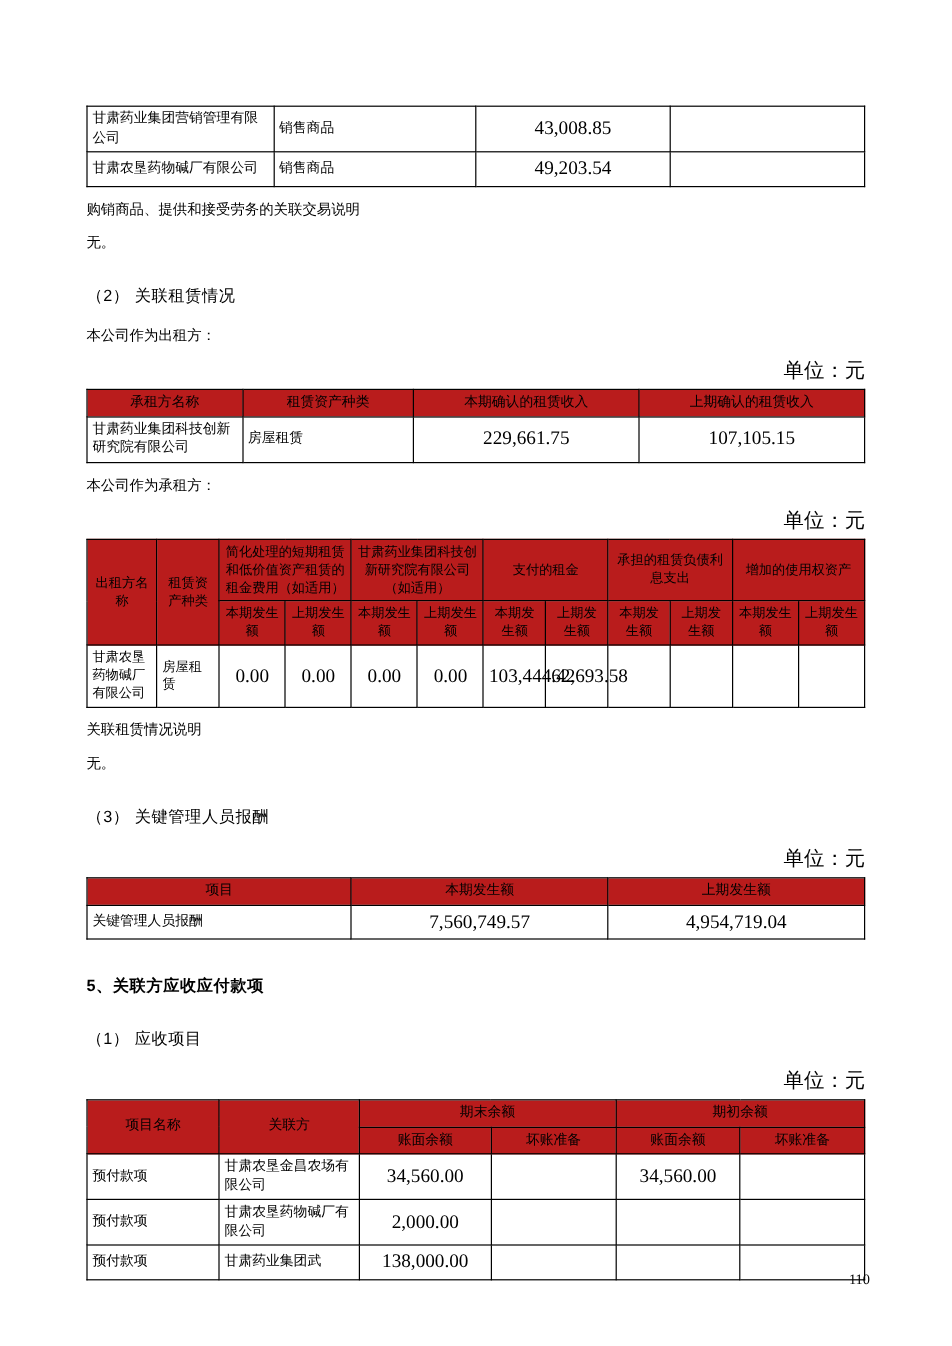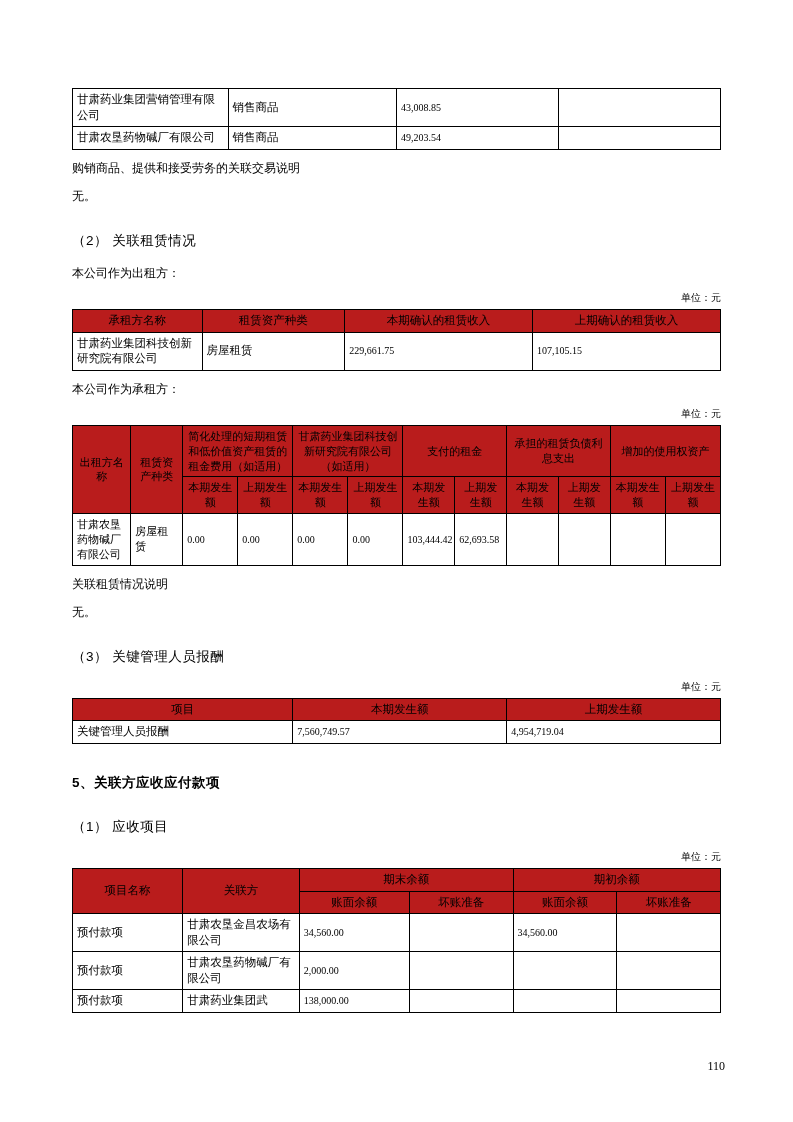--- a/index.html
+++ b/index.html
@@ -35,30 +35,30 @@
     font-weight: normal;
     line-height: 1.35;
   }
   .hdr {
     background: #b91c1c;
     text-align: center;
   }
   .lft { text-align: left; }
   .num {
     font-family: "Liberation Serif", "DejaVu Serif", serif;
-    text-align: left;
-    font-size: 10px;
+    text-align: center;
+    font-size: 16px;
   }
   .para {
     font-size: 12px;
     margin: 9px 0 0 0;
     line-height: 1.6;
   }
   .unit {
-    font-size: 10px;
+    font-size: 17px;
     text-align: right;
     margin: 8px 0 4px 0;
   }
   .h-sub {
     font-size: 13.5px;
     font-weight: normal;
     margin: 26px 0 14px 0;
     letter-spacing: 0.5px;
   }
   .h-main {

